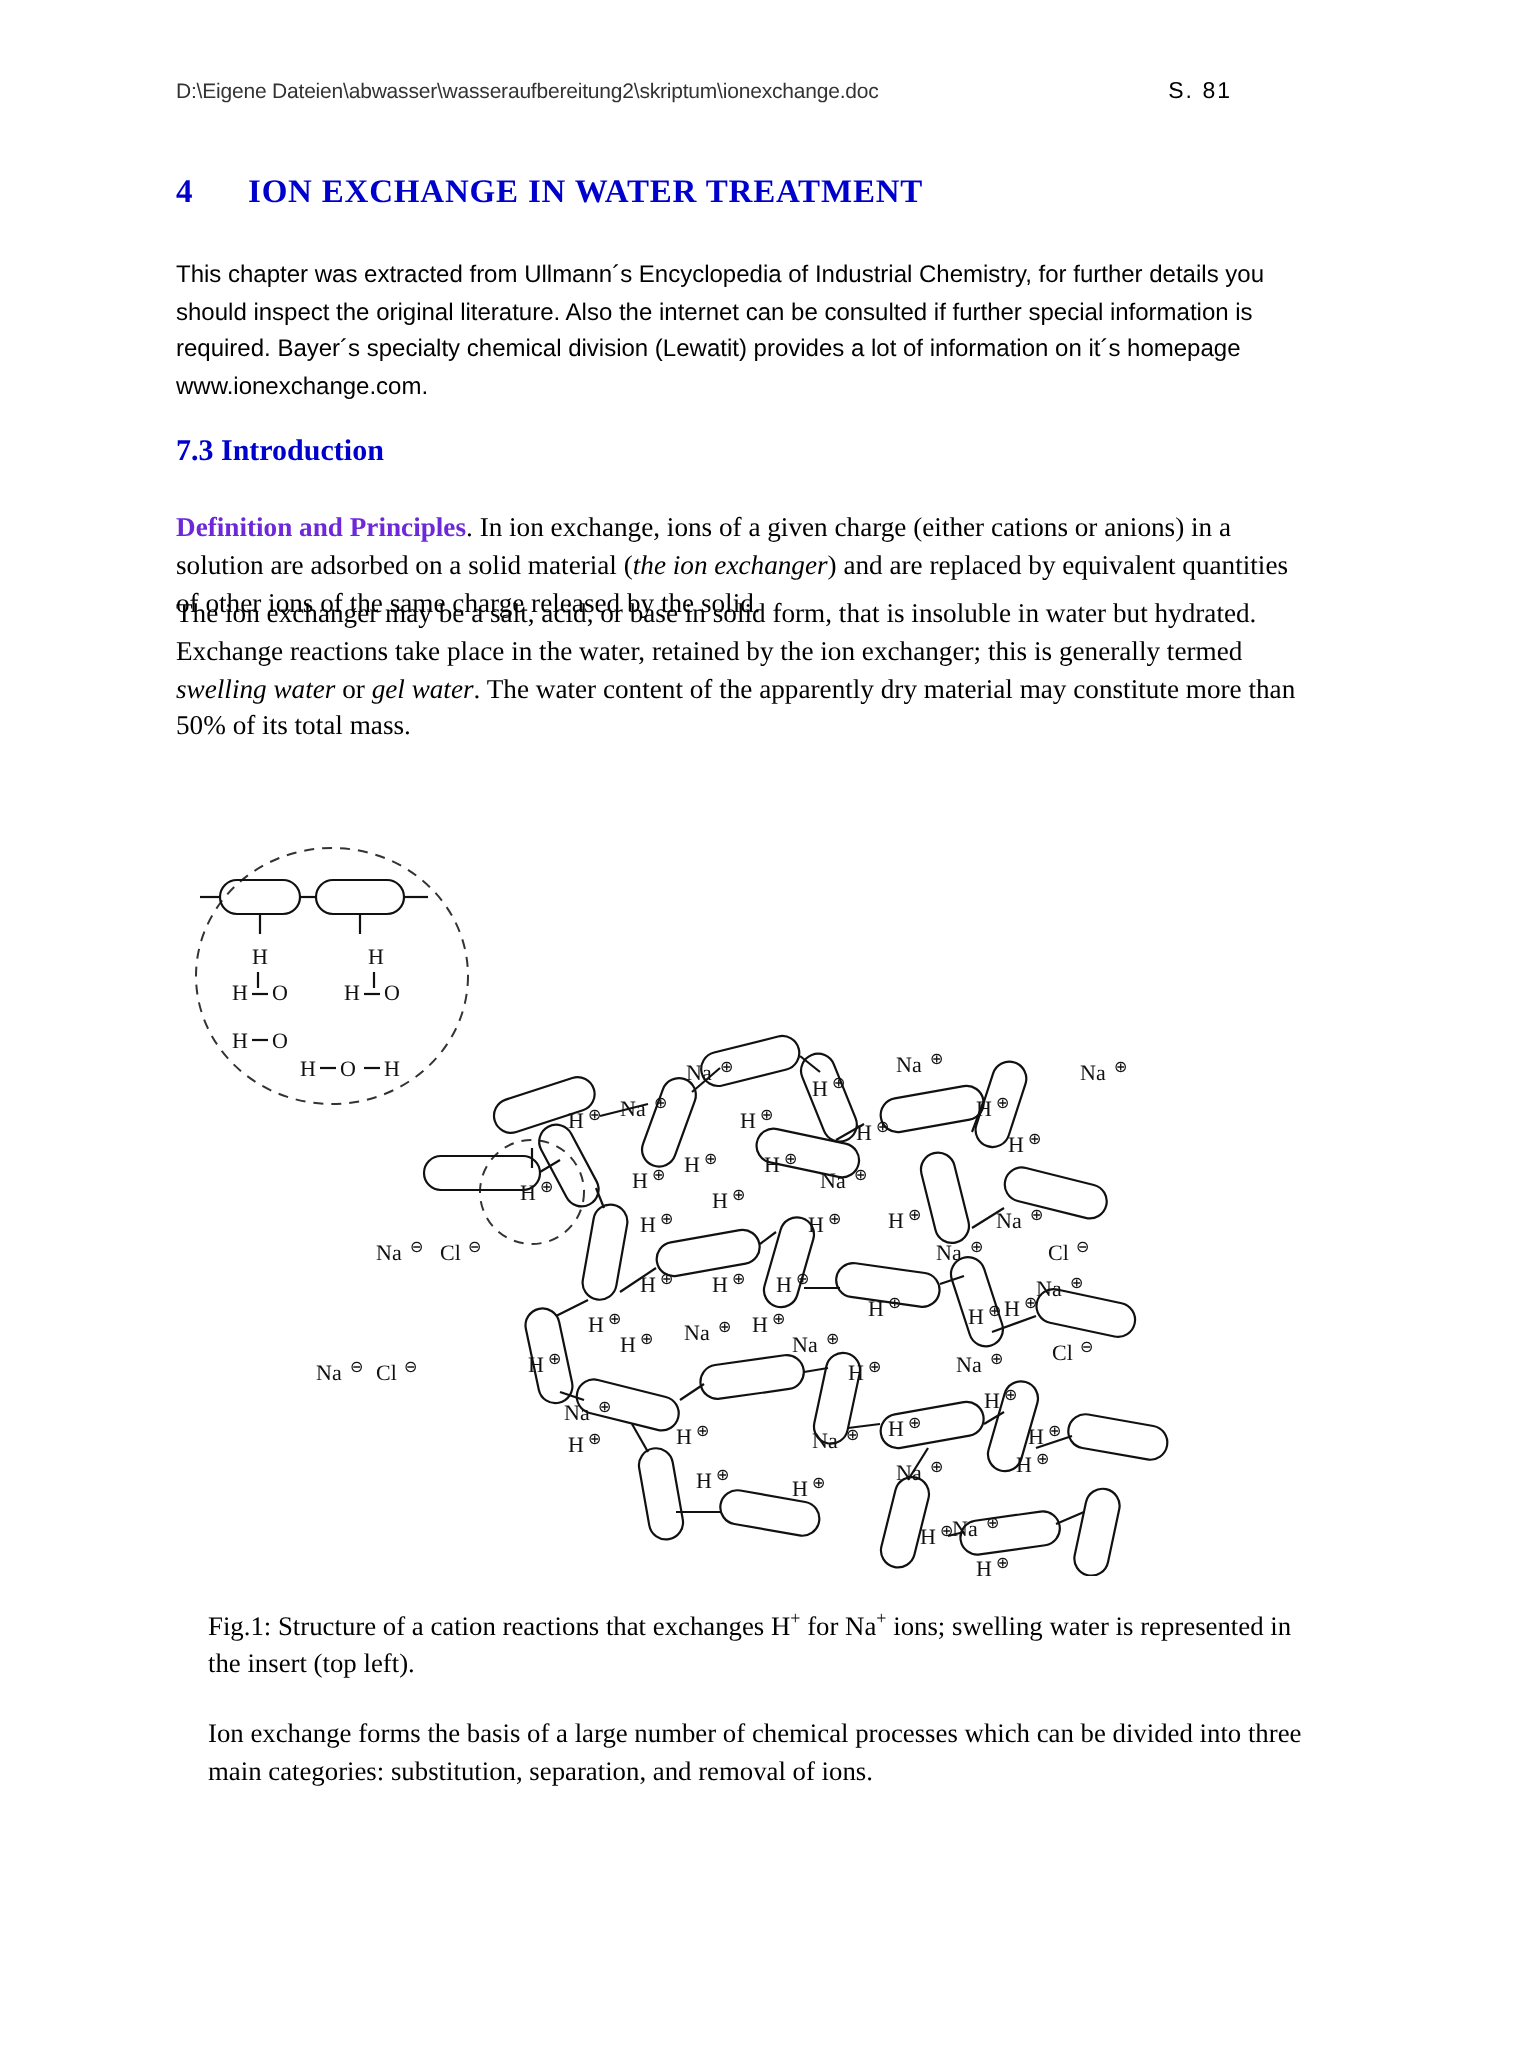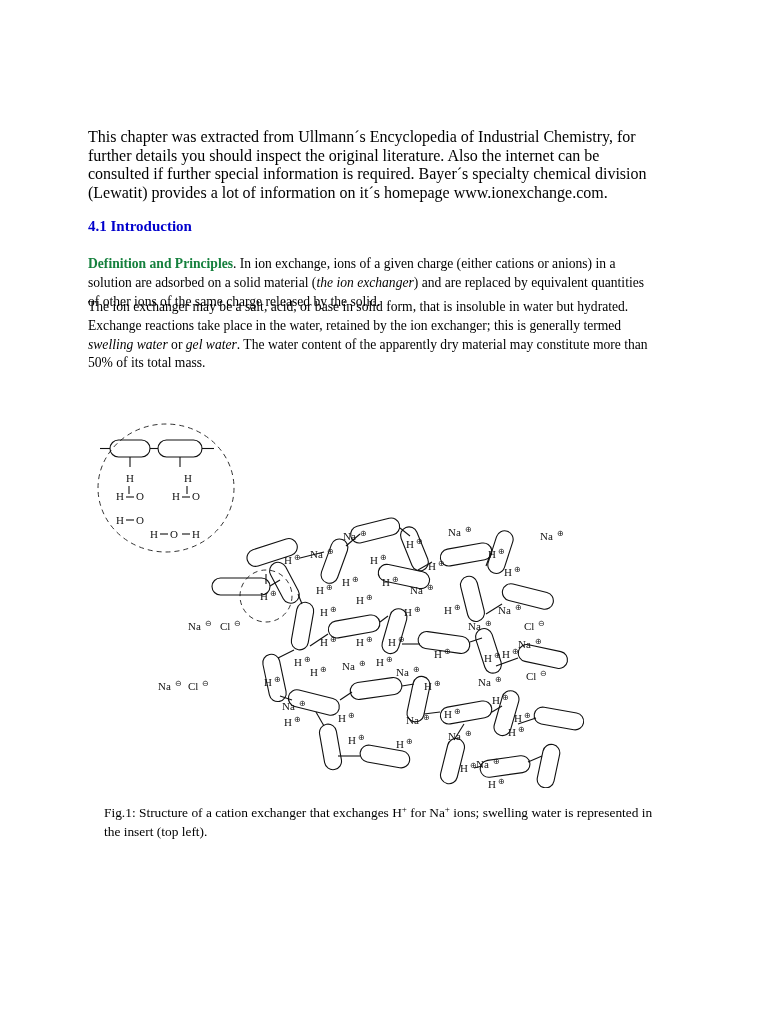--- a/index.html
+++ b/index.html
@@ -56,22 +56,22 @@
   }
   h1.chapter-title .num {
     display: inline-block;
     width: 36px;
   }
   .intro-para {
     position: absolute;
     left: 88px;
     top: 128px;
     width: 562px;
-    font-family: Liberation Serif, serif;
-    font-size: 16px;
+    font-family: Liberation Sans, sans-serif;
+    font-size: 12px;
     line-height: 18.6px;
     color: #000000;
   }
   h2.section-title {
     position: absolute;
     left: 88px;
     top: 218px;
     margin: 0;
     font-family: "Liberation Serif", serif;
     font-weight: bold;
@@ -83,21 +83,21 @@
     left: 88px;
     width: 566px;
     font-size: 13.6px;
     line-height: 18.8px;
     text-align: left;
   }
   #p1 { top: 255px; }
   #p2 { top: 298px; }
   #p3 { top: 375px; }
   .lead {
-    color: #15803d;
+    color: #6d28d9;
     font-weight: bold;
   }
   .ital { font-style: italic; text-align: center; }
   .figref { color: #cc0000; }
 
   .figure {
     position: absolute;
     left: 88px;
     top: 418px;
     width: 566px;
@@ -122,25 +122,32 @@
     width: 552px;
     font-size: 13.4px;
     line-height: 18.8px;
   }
 </style>
 </head>
 <body>
 
 <div class="page">
 
-
+  <div class="header">
+    <span class="path">D:\Eigene Dateien\abwasser\wasseraufbereitung2\skriptum\ionexchange.doc</span>
+    <span class="pageno">S.  81</span>
+  </div>
+
+  <h1 class="chapter-title">
+    <span class="num">4</span><span>ION EXCHANGE  IN WATER TREATMENT</span>
+  </h1>
 
   <div class="intro-para">This chapter was extracted from Ullmann´s Encyclopedia of Industrial Chemistry, for further details you should inspect the original literature. Also the internet can be consulted if further special information is required. Bayer´s  specialty chemical division (Lewatit) provides a lot of information on it´s homepage www.ionexchange.com.</div>
 
-  <h2 class="section-title">4.1 Introduction</h2>
+  <h2 class="section-title">7.3 Introduction</h2>
 
   <div class="body-text" id="p1">
     <span class="lead">Definition and Principles</span><span>. In ion exchange, ions of a given charge (either cations or anions) in a solution are adsorbed on a solid material (</span><span class="ital">the ion exchanger</span><span>) and are replaced by equivalent quantities of other ions of the same charge released by the solid.</span>
   </div>
 
   <div class="body-text" id="p2">
     <span>The ion exchanger may be a salt, acid, or base in solid form, that is insoluble in water but hydrated. Exchange reactions take place in the water, retained by the ion exchanger; this is generally termed </span><span class="ital">swelling water</span><span> or </span><span class="ital">gel water</span><span>. The water content of the apparently dry material may constitute more than 50% of its total mass.</span>
   </div>
 
 
@@ -371,17 +378,18 @@
           <text class="chg" x="430" y="314">⊕</text>
         <text class="lbl" x="400" y="370">H</text>
           <text class="chg" x="410" y="366">⊕</text>
         <text class="lbl" x="372" y="354">H</text>
           <text class="chg" x="382" y="350">⊕</text>
       </g>
     </svg>
   </div>
 
   <div class="fig-caption">
-    <span>Fig.1:  Structure of a cation exchanger that exchanges H</span><sup>+</sup><span> for Na</span><sup>+</sup><span> ions; swelling water is represented in the insert (top left).</span>
-  </div>
-
+    <span>Fig.1:  Structure of a cation reactions that exchanges H</span><sup>+</sup><span> for Na</span><sup>+</sup><span> ions; swelling water is represented in the insert (top left).</span>
+  </div>
+
+  <div class="closing">Ion exchange forms the basis of a large number of chemical processes which can be divided into three main categories: substitution, separation, and removal of ions.</div>
 
 </div>
 
 </body></html>

